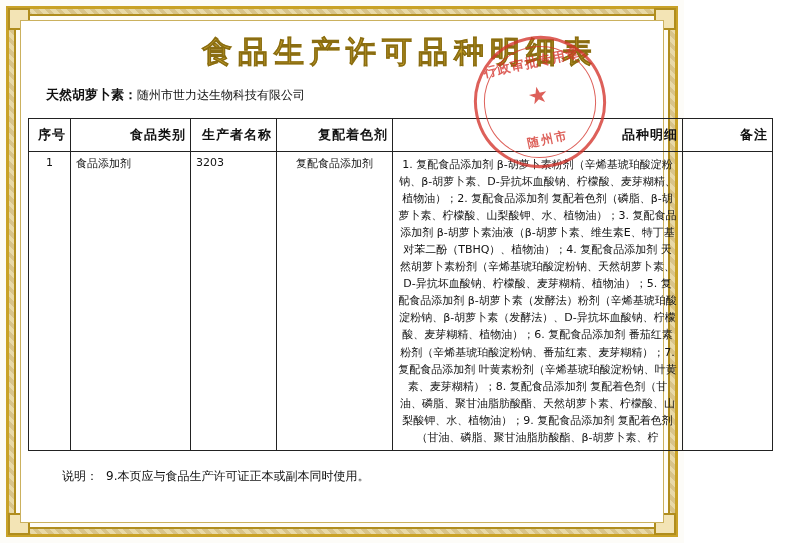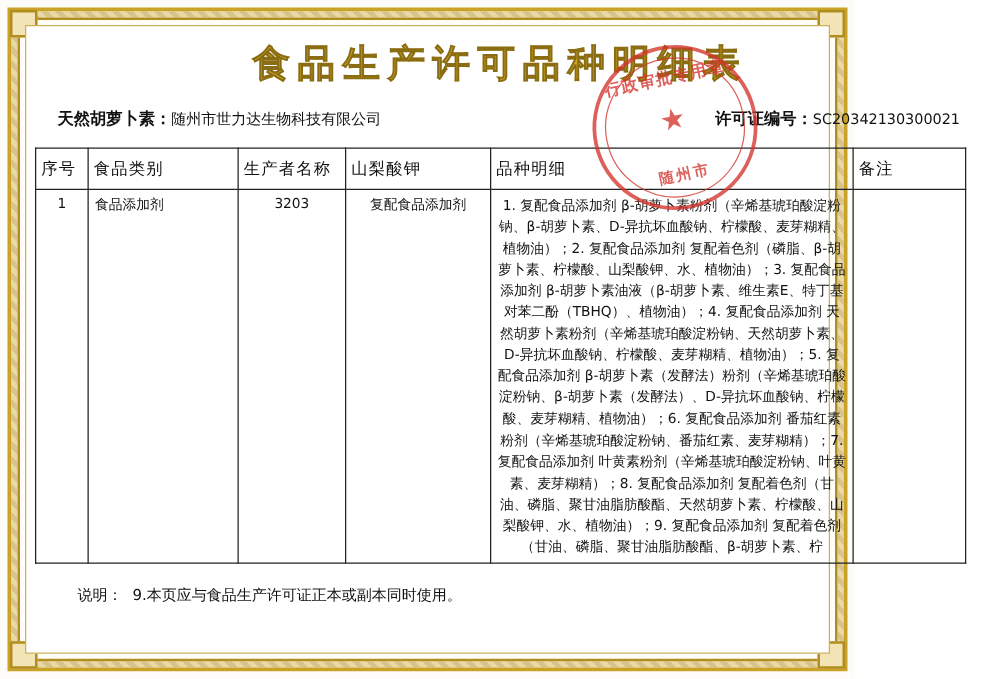--- a/index.html
+++ b/index.html
@@ -116,30 +116,30 @@
   }
   table.grid th,
   table.grid td {
     border: 1px solid #222;
     vertical-align: top;
     padding: 4px 5px;
     font-size: 11px;
     color: #111;
   }
   table.grid th {
-    text-align: left;
-    font-weight: normal;
+    text-align: right;
+    font-weight: bold;
     font-size: 13px;
     padding: 7px 4px;
     vertical-align: middle;
     letter-spacing: 1px;
   }
   td.c-no     { text-align: center; font-size: 11px; }
   td.c-cat    { text-align: left;   font-size: 11.5px; }
-  td.c-code   { text-align: center; font-size: 11.5px; }
+  td.c-code   { text-align: left; font-size: 11.5px; }
   td.c-name   { text-align: center; font-size: 11.5px; }
   td.c-detail { text-align: center; line-height: 1.55; font-size: 11px; }
   td.c-remark { text-align: center; }
 
   .notes {
     margin-top: 14px;
     padding-left: 34px;
     font-size: 12px;
     color: #111;
     line-height: 1.9;
@@ -222,41 +222,38 @@
   <div class="corner br"></div>
   <div class="frame-inner"></div>
 
   <div class="content">
 
     <div class="doc-title">食品生产许可品种明细表</div>
 
     <div class="meta-row">
       <div class="producer">
         <span class="lbl">天然胡萝卜素：</span><span class="val">随州市世力达生物科技有限公司</span>
-      </div>
-      <div class="license">
-        <span class="lbl">许可证编号：</span><span class="val">SC20342130300021</span>
       </div>
     </div>
 
     <table class="grid">
       <colgroup>
         <col style="width:42px">
         <col style="width:120px">
         <col style="width:86px">
         <col style="width:116px">
         <col style="width:290px">
         <col style="width:90px">
       </colgroup>
       <thead>
         <tr>
           <th>序号</th>
           <th>食品类别</th>
           <th>生产者名称</th>
-          <th>山梨酸钾</th>
+          <th>复配着色剂</th>
           <th>品种明细</th>
           <th>备注</th>
         </tr>
       </thead>
       <tbody>
         <tr>
           <td class="c-no">1</td>
           <td class="c-cat">食品添加剂</td>
           <td class="c-code">3203</td>
           <td class="c-name">复配食品添加剂</td>

